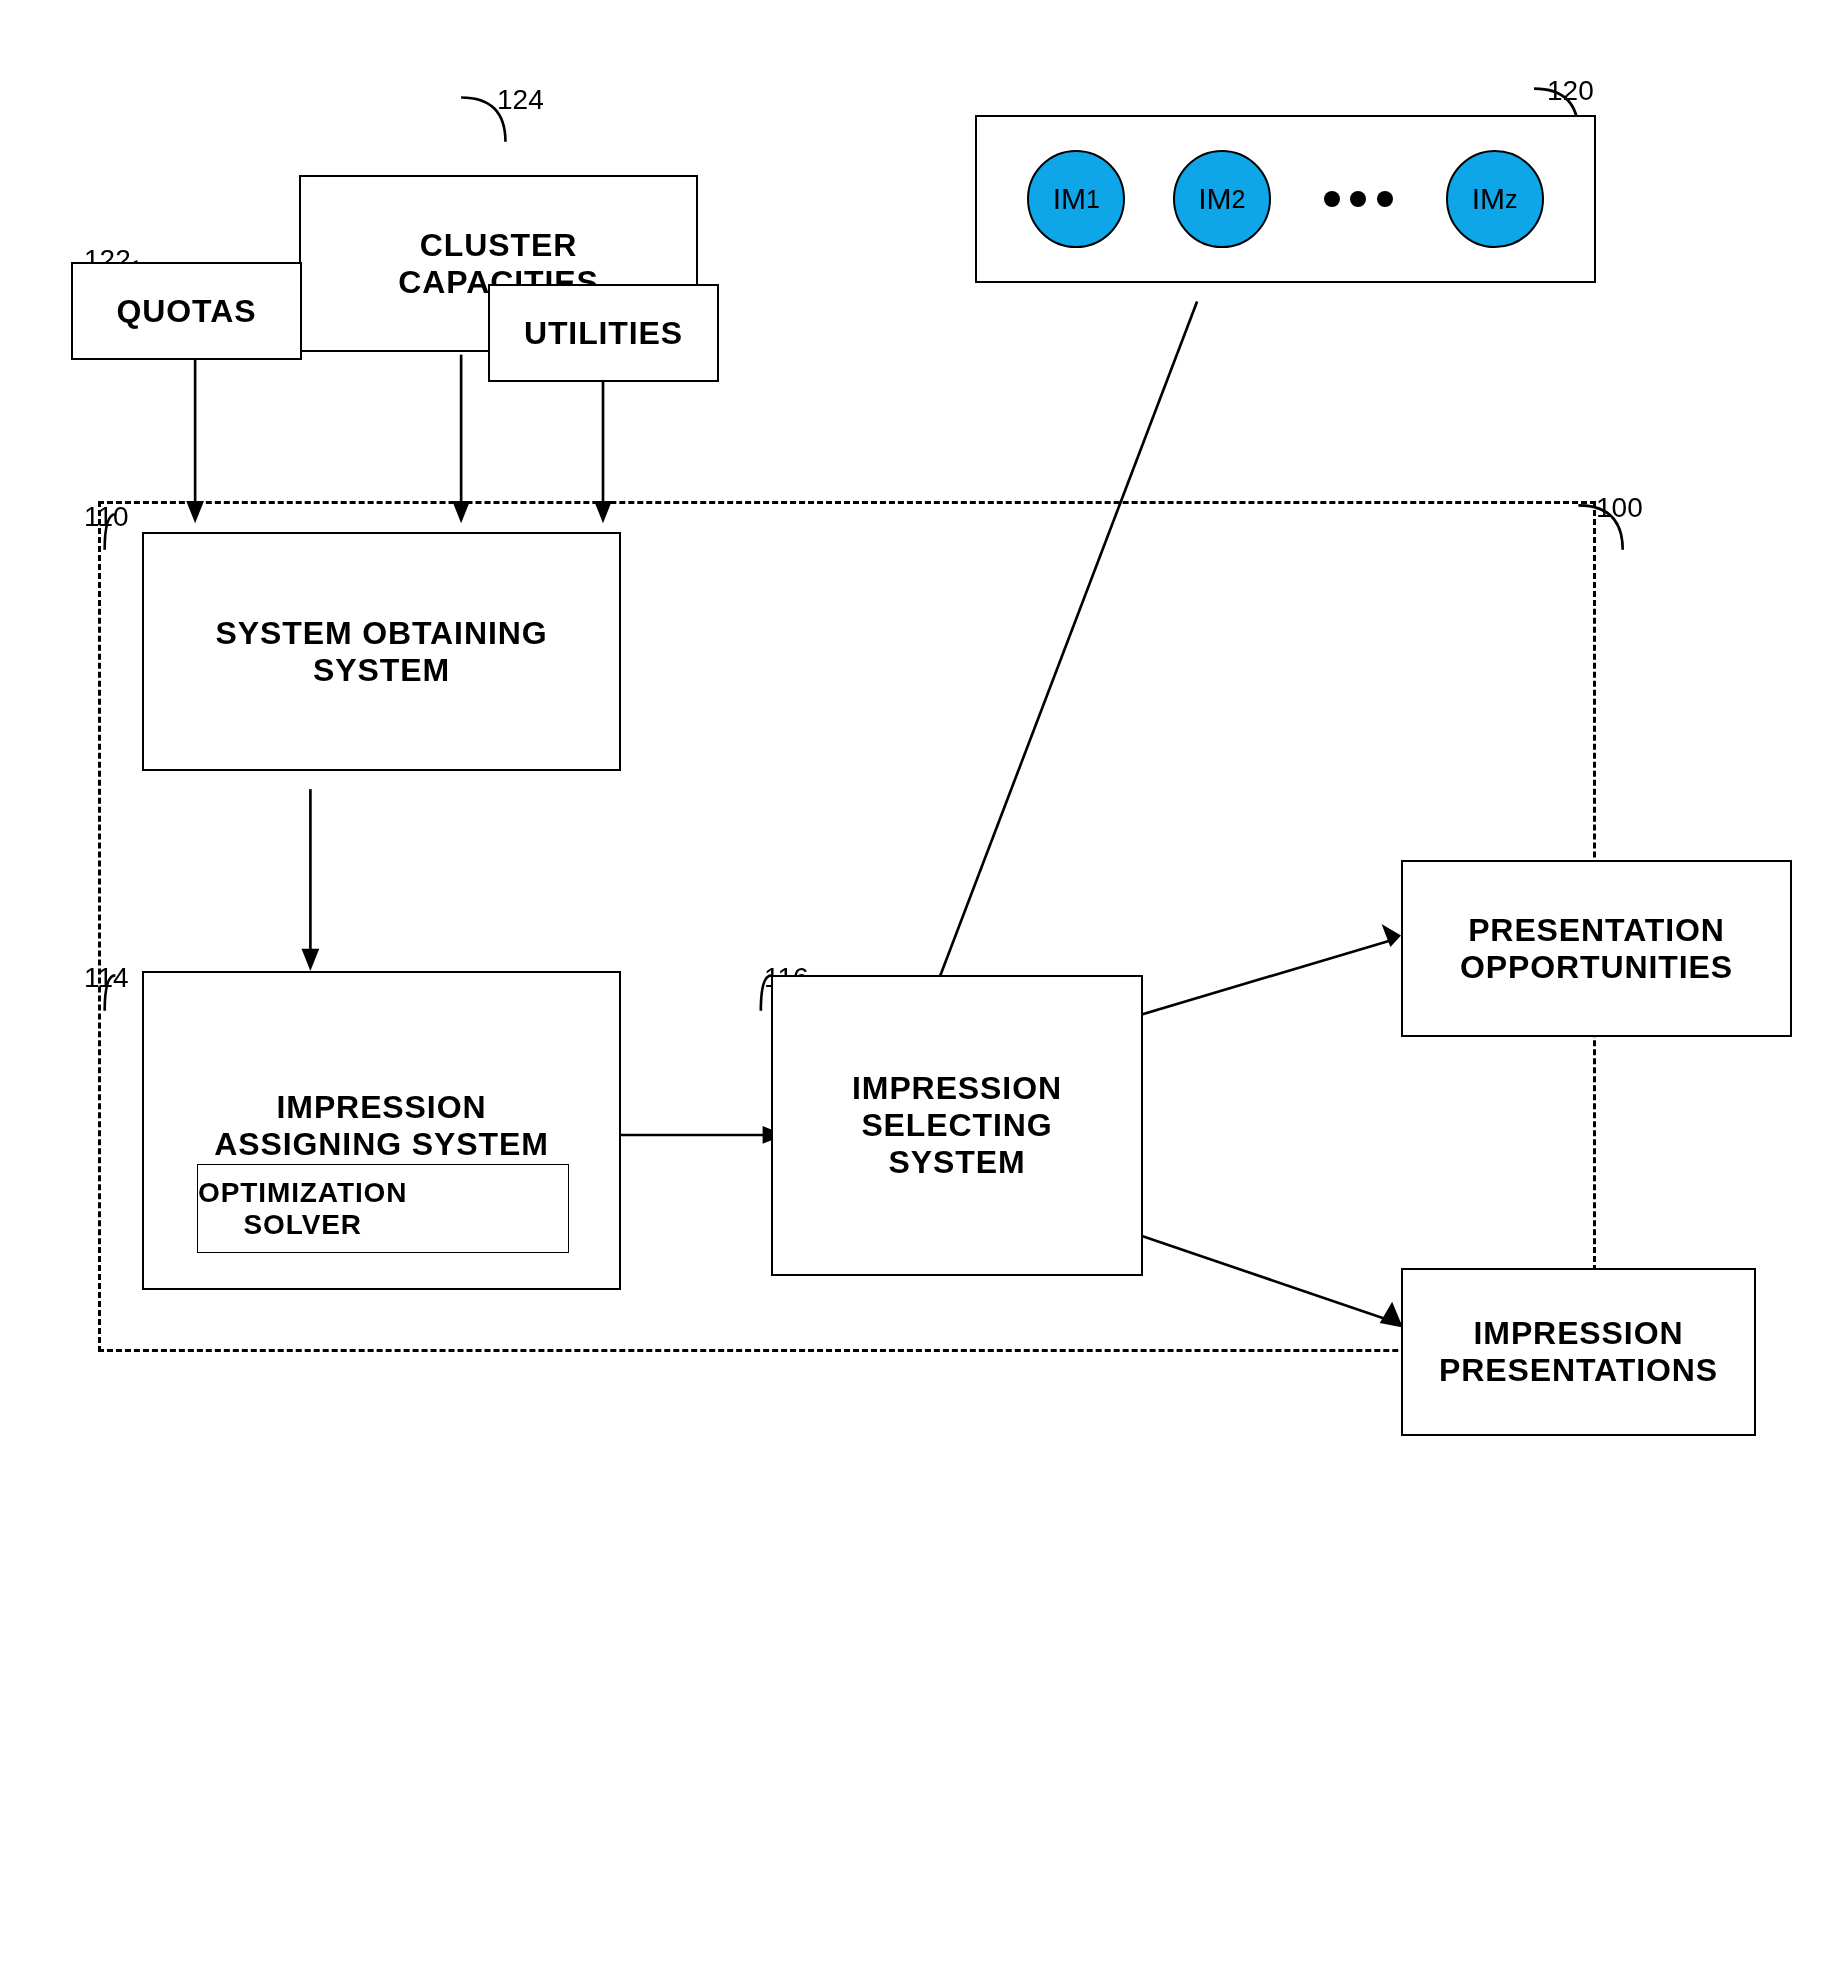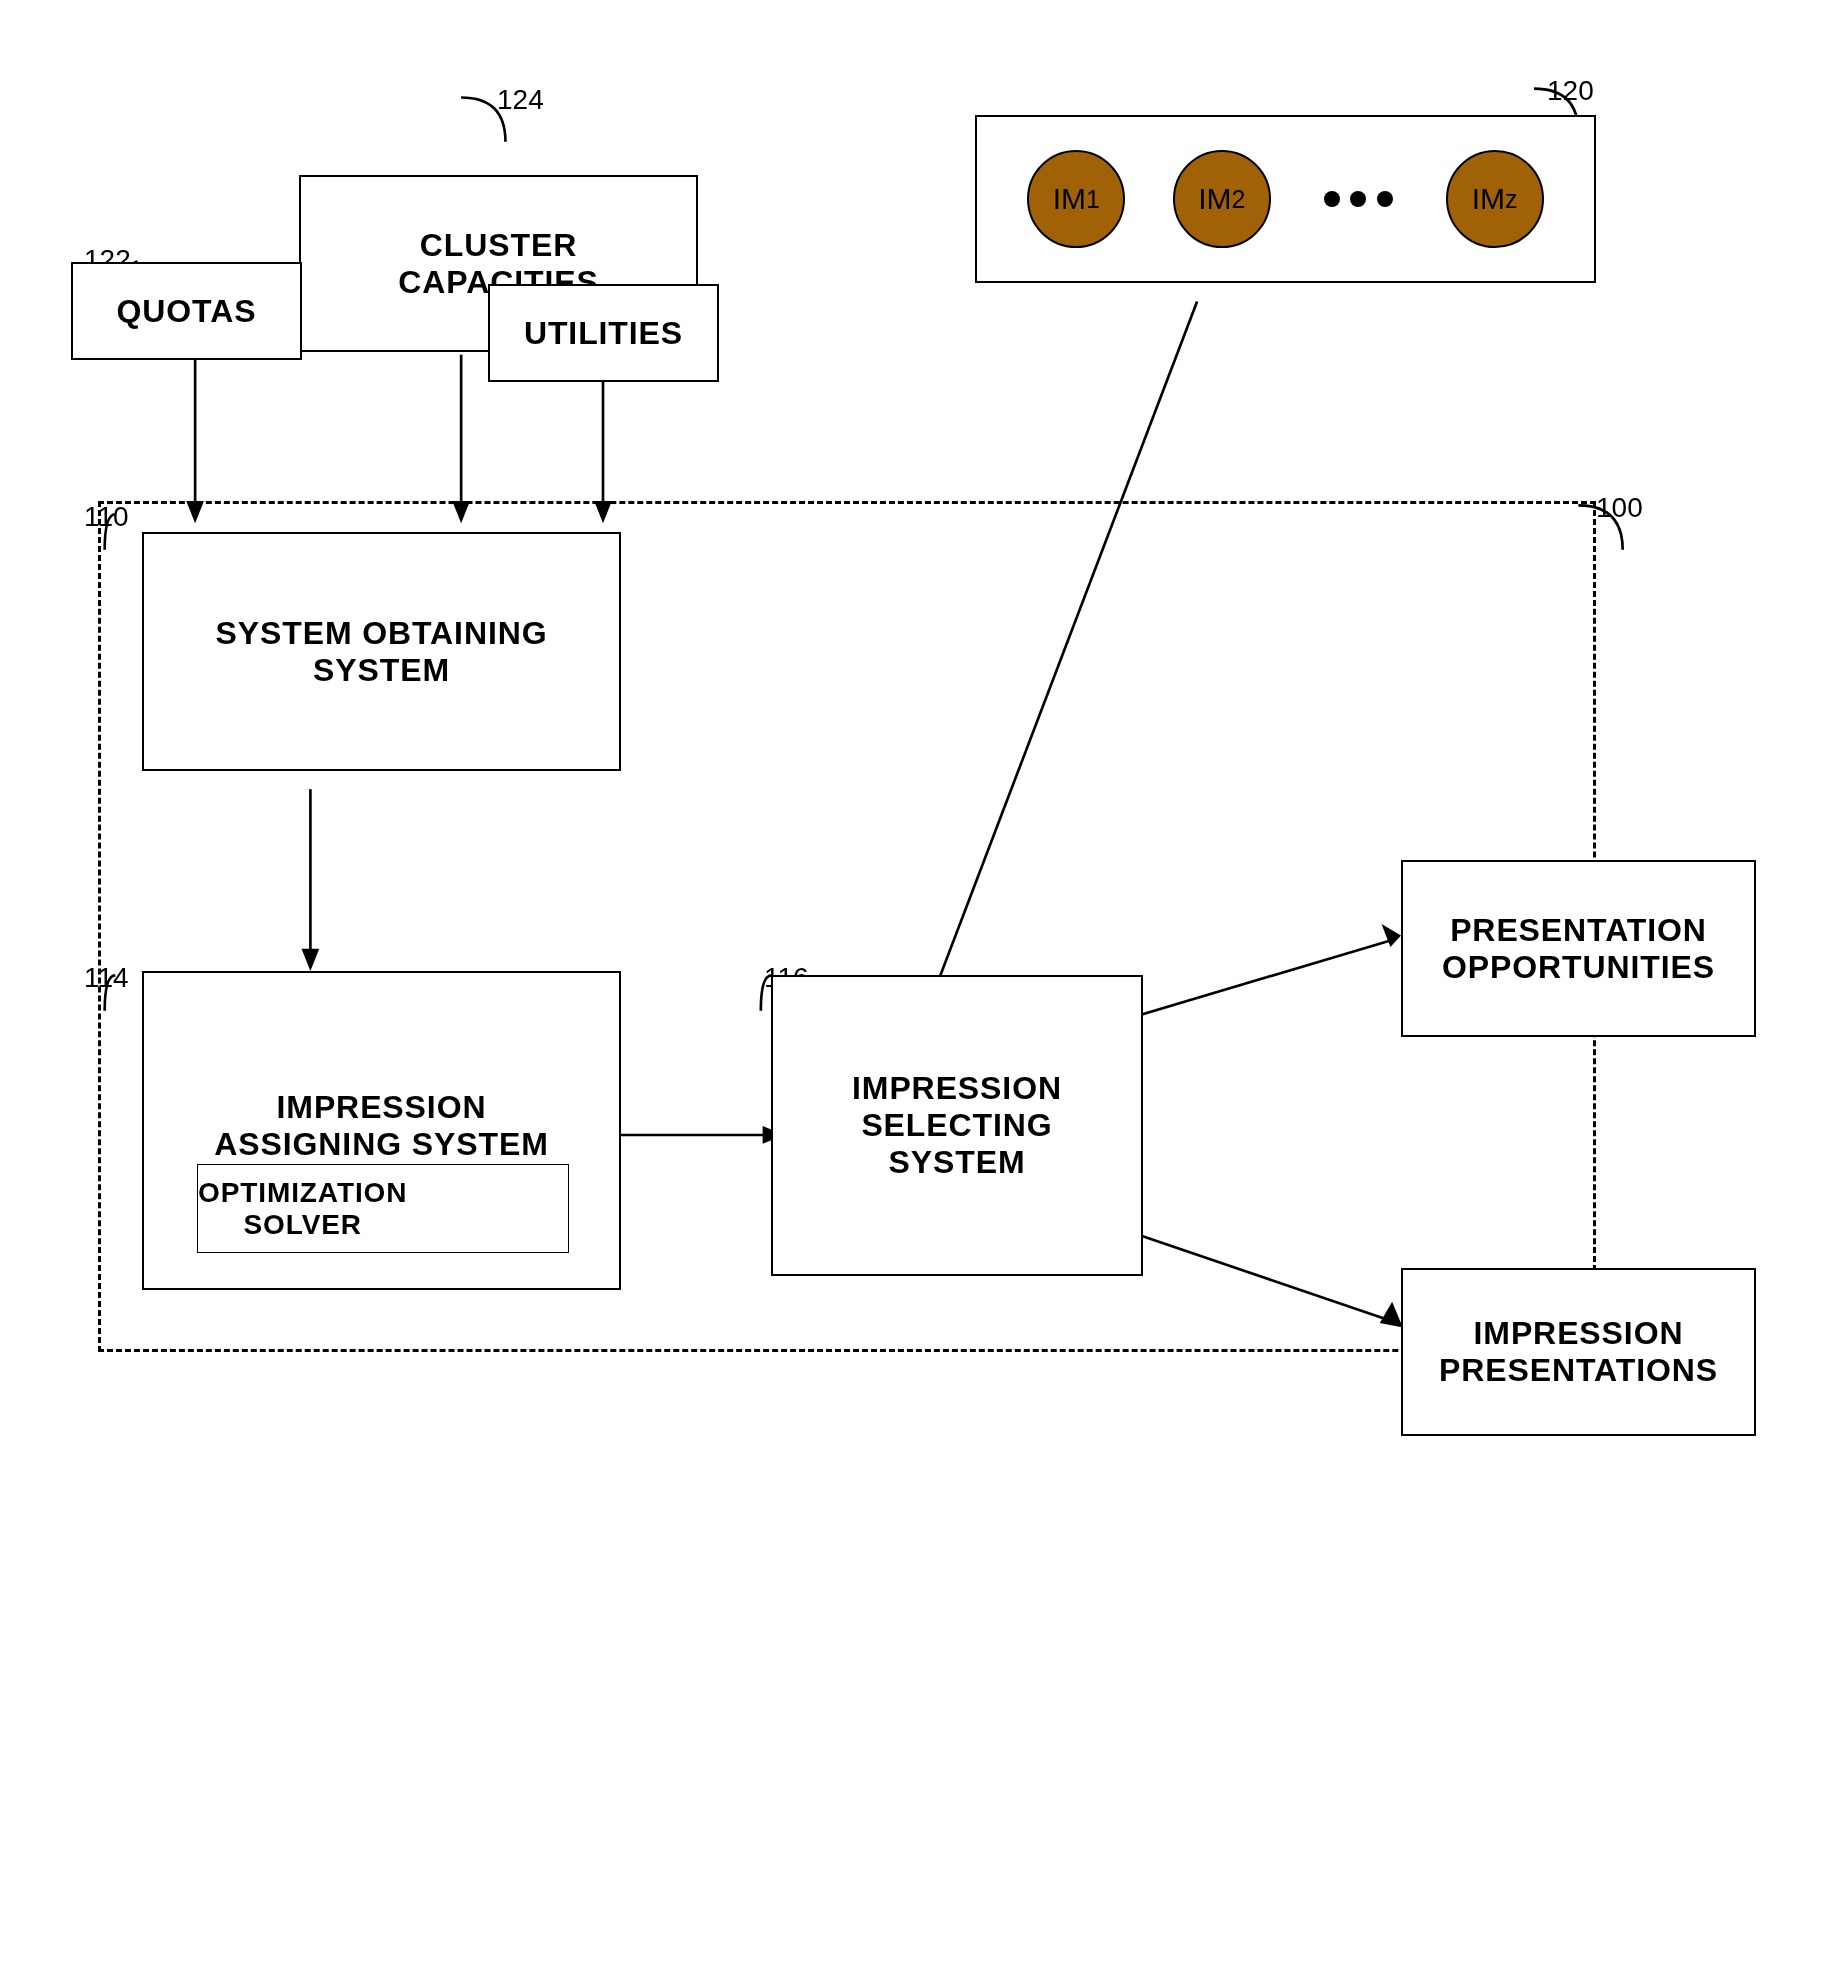--- a/index.html
+++ b/index.html
@@ -59,21 +59,21 @@
     .im-circle {
       width: 98px;
       height: 98px;
       border: 2.7px solid #000;
       border-radius: 50%;
       display: flex;
       align-items: center;
       justify-content: center;
       font-size: 30px;
       font-weight: normal;
-      background: #a16207;
+      background: #0ea5e9;
     }
     .dot {
       width: 16px;
       height: 16px;
       border-radius: 50%;
       background: #000;
       display: inline-block;
       margin: 0 5.3px;
     }
     svg.arrows {
@@ -198,21 +198,21 @@
 SOLVER</span>
     </div>
   </div>
 
   <div class="box" style="left:771px; top:975px; width:372px; height:301px;">
     <span style="white-space:pre-line;">IMPRESSION
 SELECTING
 SYSTEM</span>
   </div>
 
-  <div class="box" style="left:1401px; top:860px; width:355px; height:177px;">
+  <div class="box" style="left:1401px; top:860px; width:391px; height:177px;">
     <span style="white-space:pre-line;">PRESENTATION
 OPPORTUNITIES</span>
   </div>
 
   <div class="box" style="left:1401px; top:1268px; width:355px; height:168px;">
     <span style="white-space:pre-line;">IMPRESSION
 PRESENTATIONS</span>
   </div>
 
 

